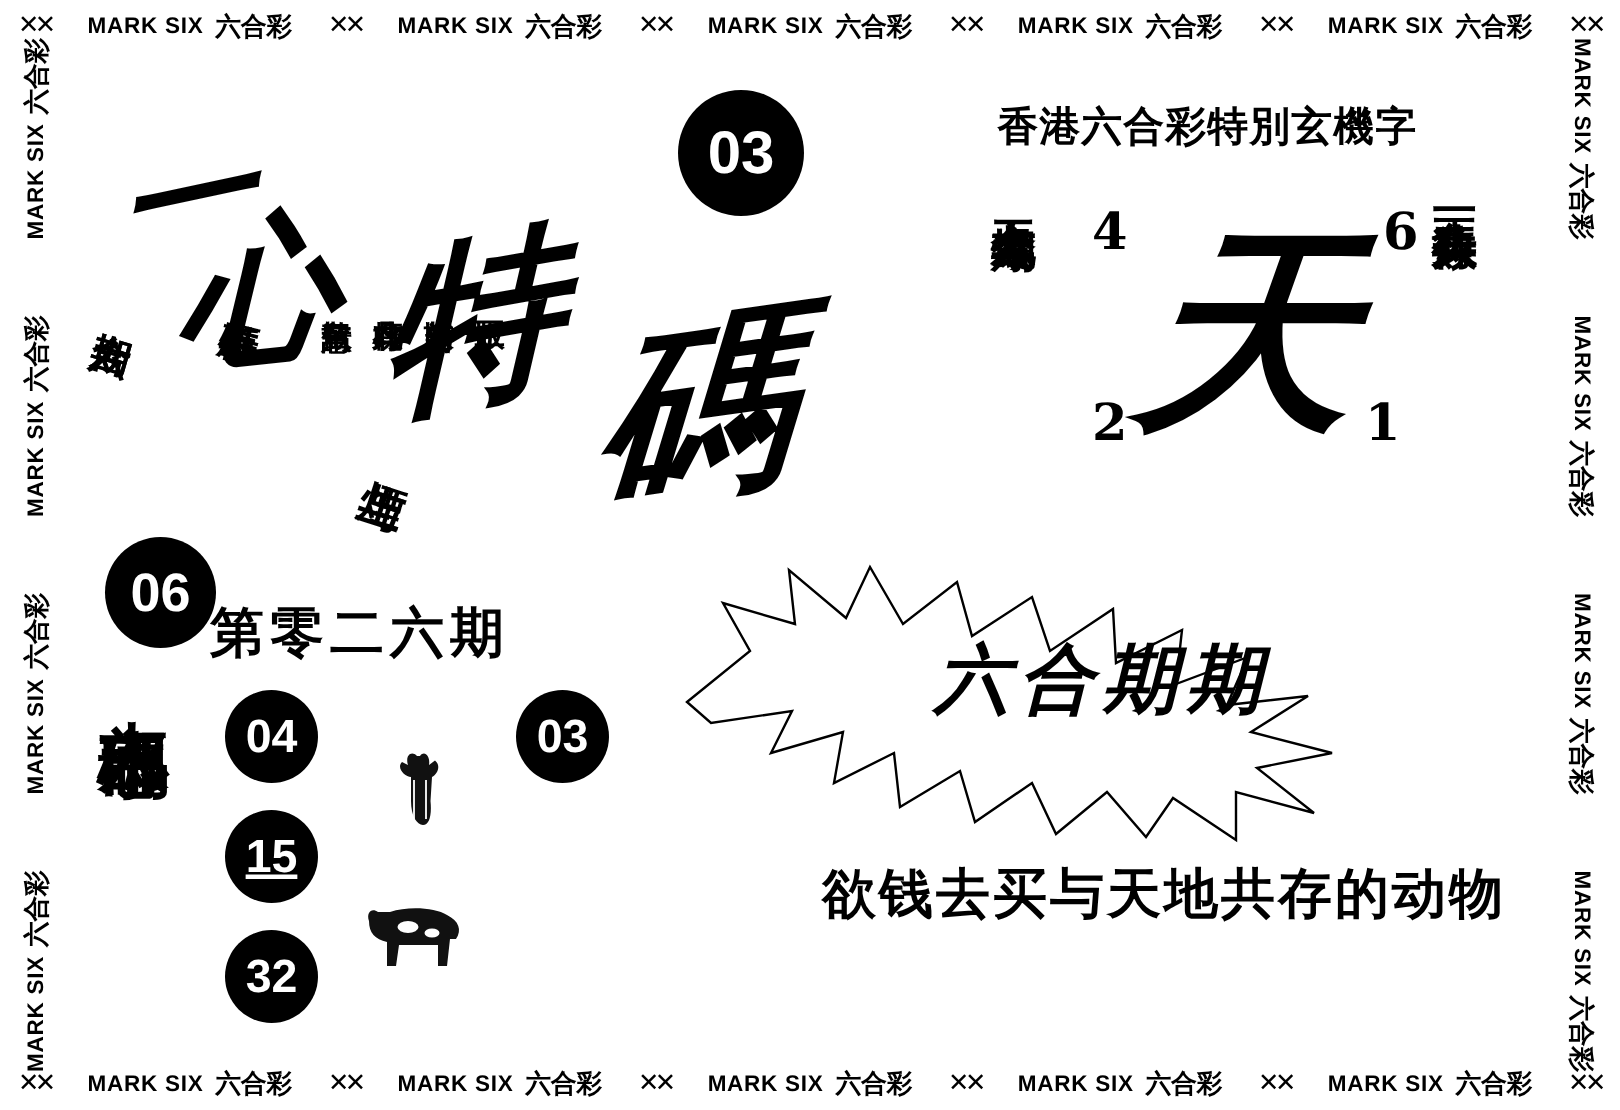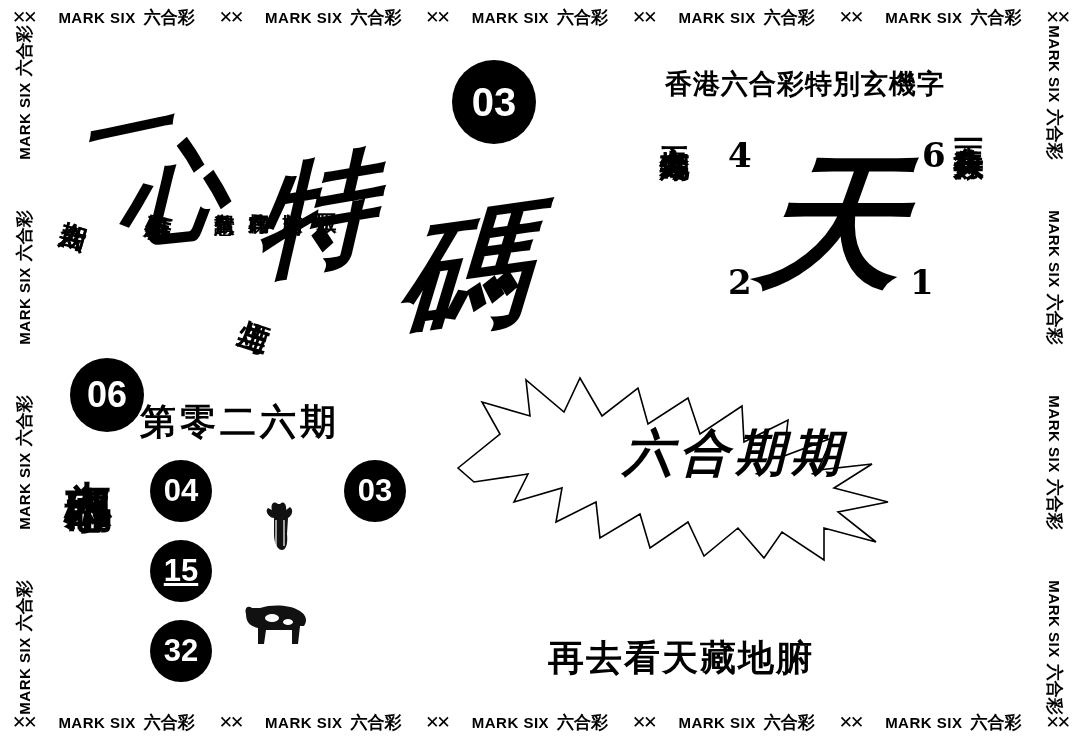--- a/index.html
+++ b/index.html
@@ -219,15 +219,15 @@
   <div class="abs cornernum" style="left:728px;top:135px;">4</div>
   <div class="abs cornernum" style="left:922px;top:135px;">6</div>
   <div class="abs cornernum" style="left:728px;top:262px;">2</div>
   <div class="abs cornernum" style="left:910px;top:262px;">1</div>
 
   <svg class="abs burst" viewBox="0 0 470 190" preserveAspectRatio="none">
     <polygon points="6,96 48,62 30,30 78,44 74,8 112,40 128,6 150,44 186,16 196,52 236,26 248,62 290,34 292,70 336,48 332,84 380,66 366,98 420,92 382,116 436,130 386,140 424,170 372,156 372,188 330,160 312,186 286,156 252,184 236,150 198,176 188,142 148,166 144,130 104,150 110,116 62,130 76,102 22,110" fill="none" stroke="#000" stroke-width="1.6"></polygon>
   </svg>
   <div class="cnfont bursttext">六合期期</div>
 
-  <div class="abs cnfont phrase2">再去看天藏地腑</div>
+  <div class="abs cnfont phrase1">欲钱去买与天地共存的动物</div>
 
 </div>
 
 </body></html>

